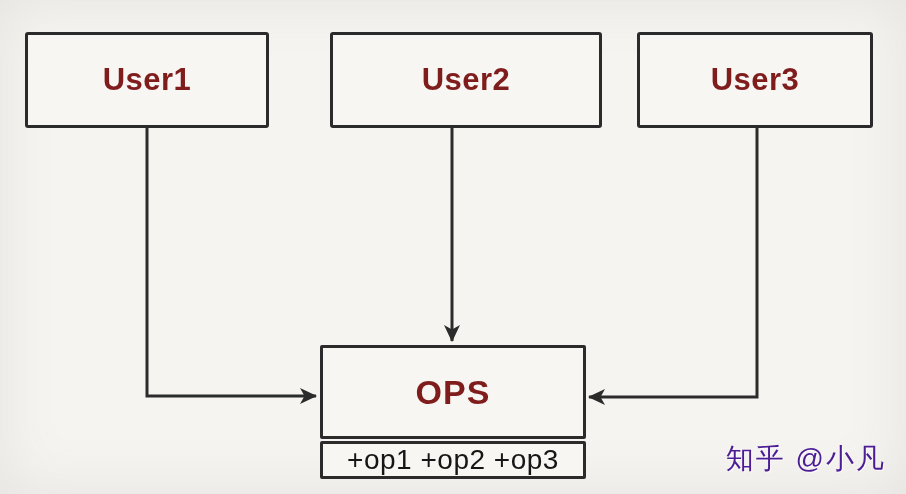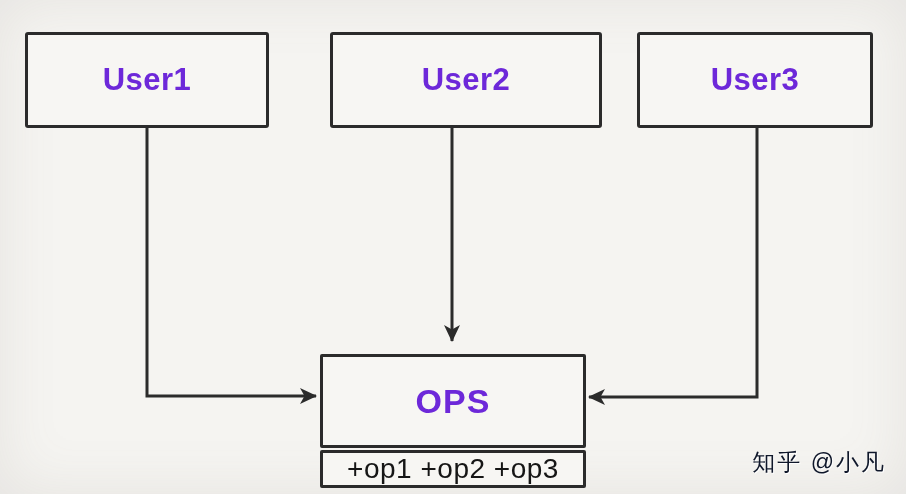--- a/index.html
+++ b/index.html
@@ -29,37 +29,36 @@
     background: #f7f6f3;
     border: 3px solid #2b2b2b;
     border-radius: 3px;
     display: flex;
     align-items: center;
     justify-content: center;
   }
   .node-label {
     font-size: 31px;
     font-weight: bold;
-    color: #6d28d9;
+    color: #7f1d1d;
     letter-spacing: 0.5px;
   }
   #node-user1 { left: 25px;  top: 32px; width: 244px; height: 96px; }
   #node-user2 { left: 330px; top: 32px; width: 272px; height: 96px; }
   #node-user3 { left: 637px; top: 32px; width: 236px; height: 96px; }
 
   .class-node {
     position: absolute;
     left: 320px;
     top: 345px;
     width: 266px;
     height: 134px;
     box-sizing: border-box;
     display: flex;
     flex-direction: column;
-    margin-top: 9px;
   }
   .class-title {
     box-sizing: border-box;
     height: 95px;
     background: #f7f6f3;
     border: 3px solid #2b2b2b;
     border-radius: 2px;
     display: flex;
     align-items: center;
     justify-content: center;
@@ -79,22 +78,22 @@
     font-size: 28px;
     font-weight: normal;
     color: #161616;
     letter-spacing: 0.5px;
     white-space: nowrap;
   }
   .watermark {
     position: absolute;
     right: 20px;
     bottom: 16px;
-    font-size: 23px;
-    color: #0f172a;
+    font-size: 28px;
+    color: #4c1d95;
     text-shadow: 1px 1px 0 rgba(255,255,255,0.9);
     letter-spacing: 2px;
     user-select: none;
   }
 </style>
 </head>
 <body>
 
 <div class="canvas">
 

